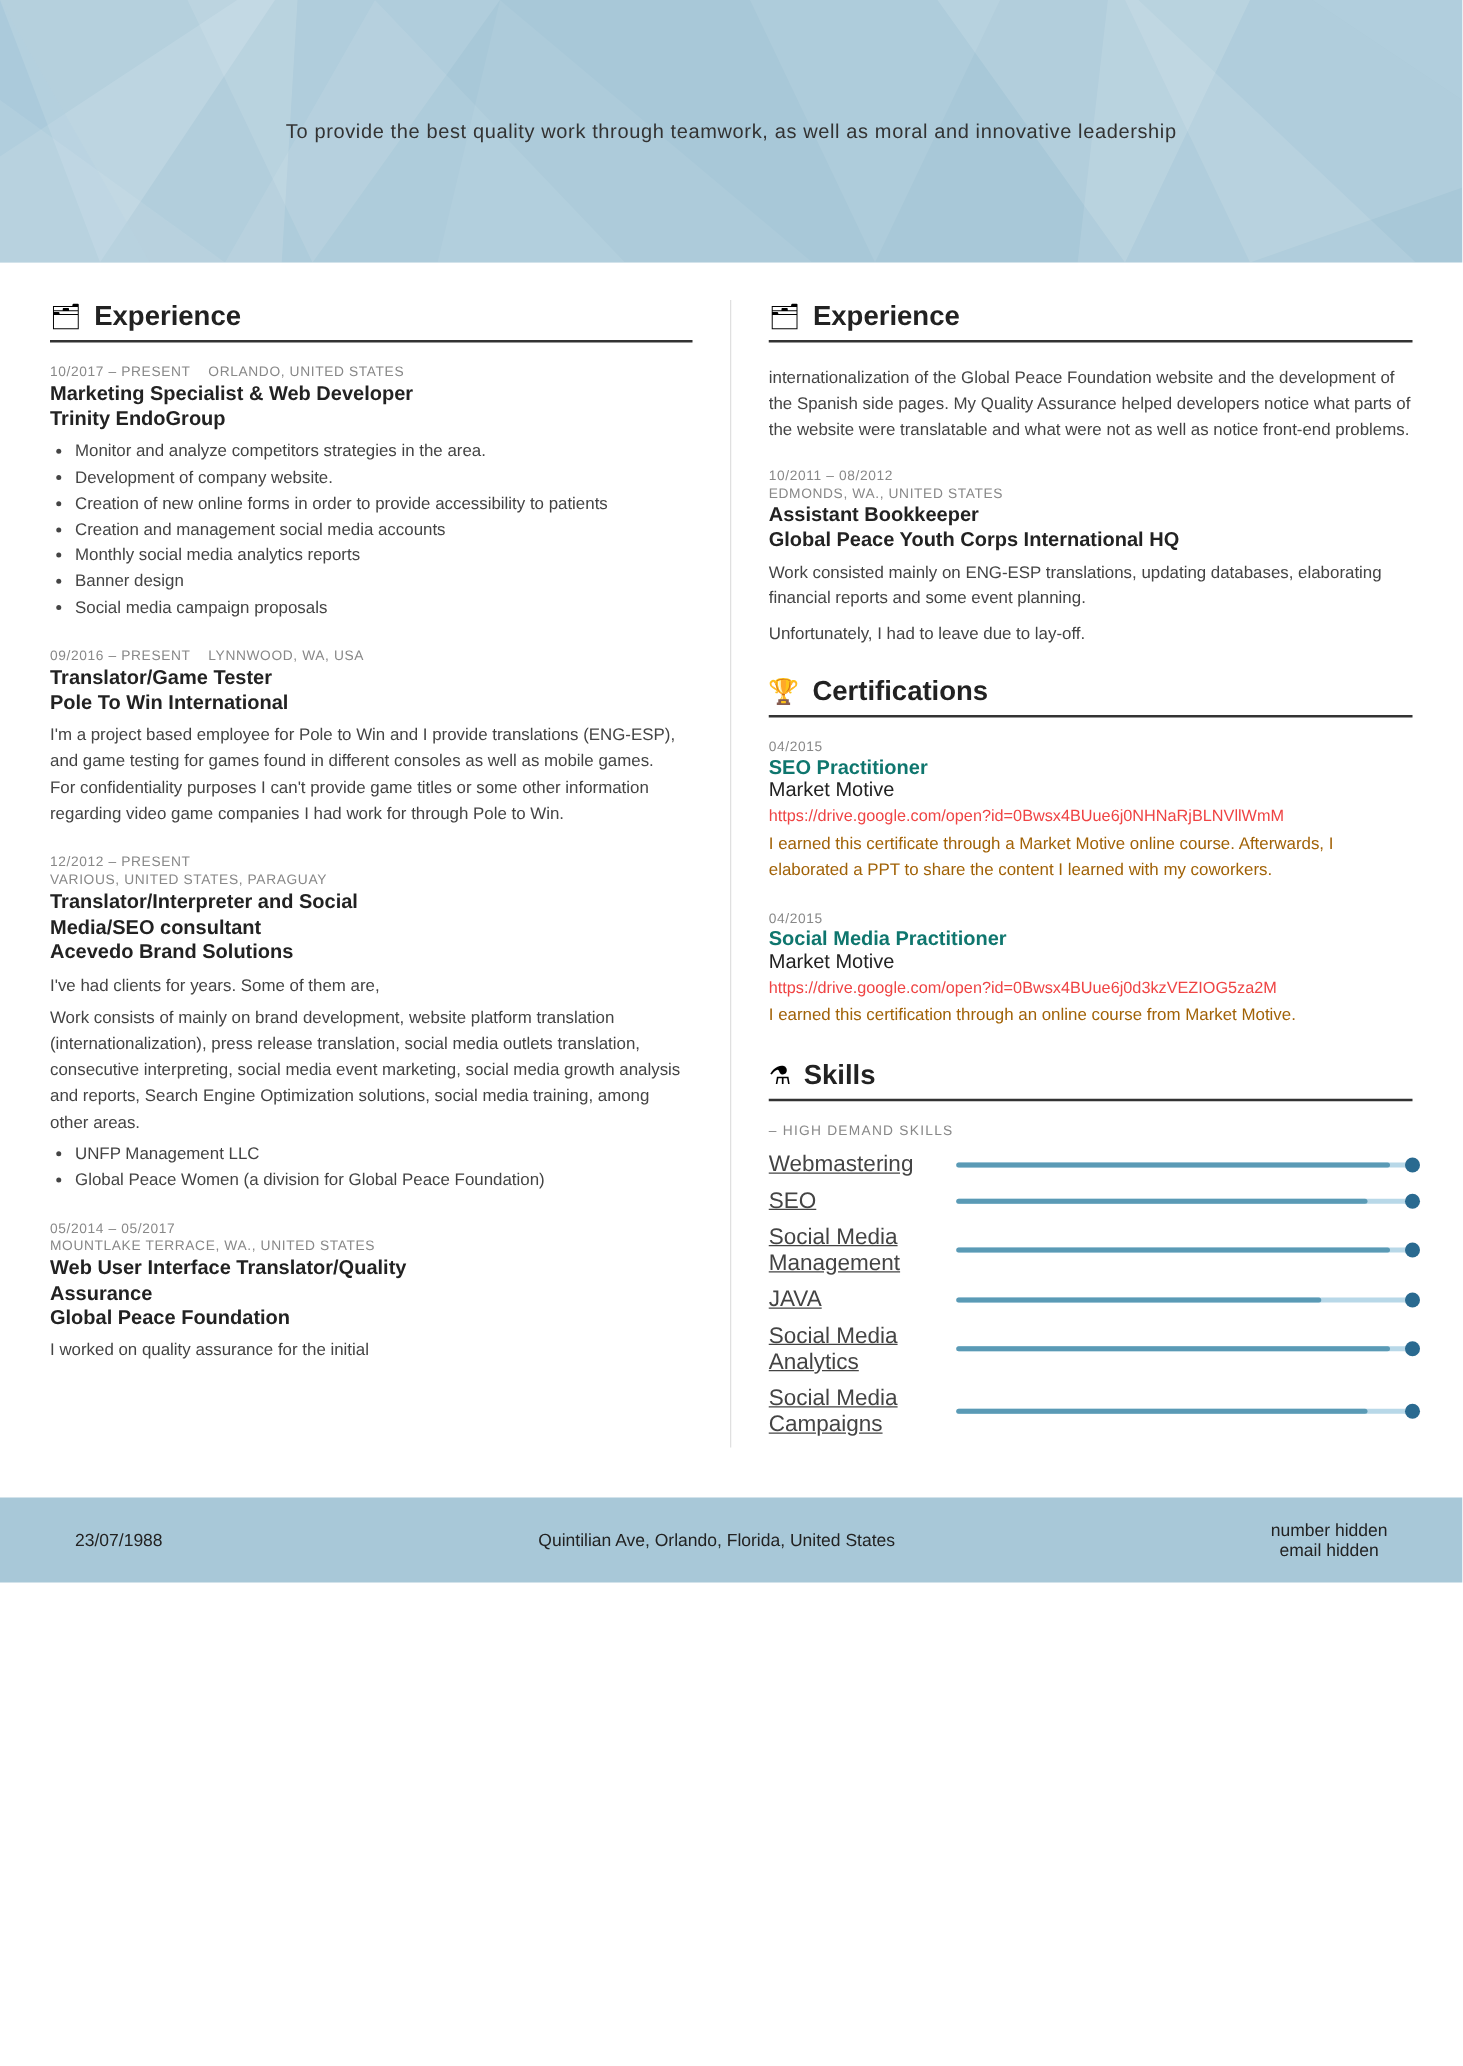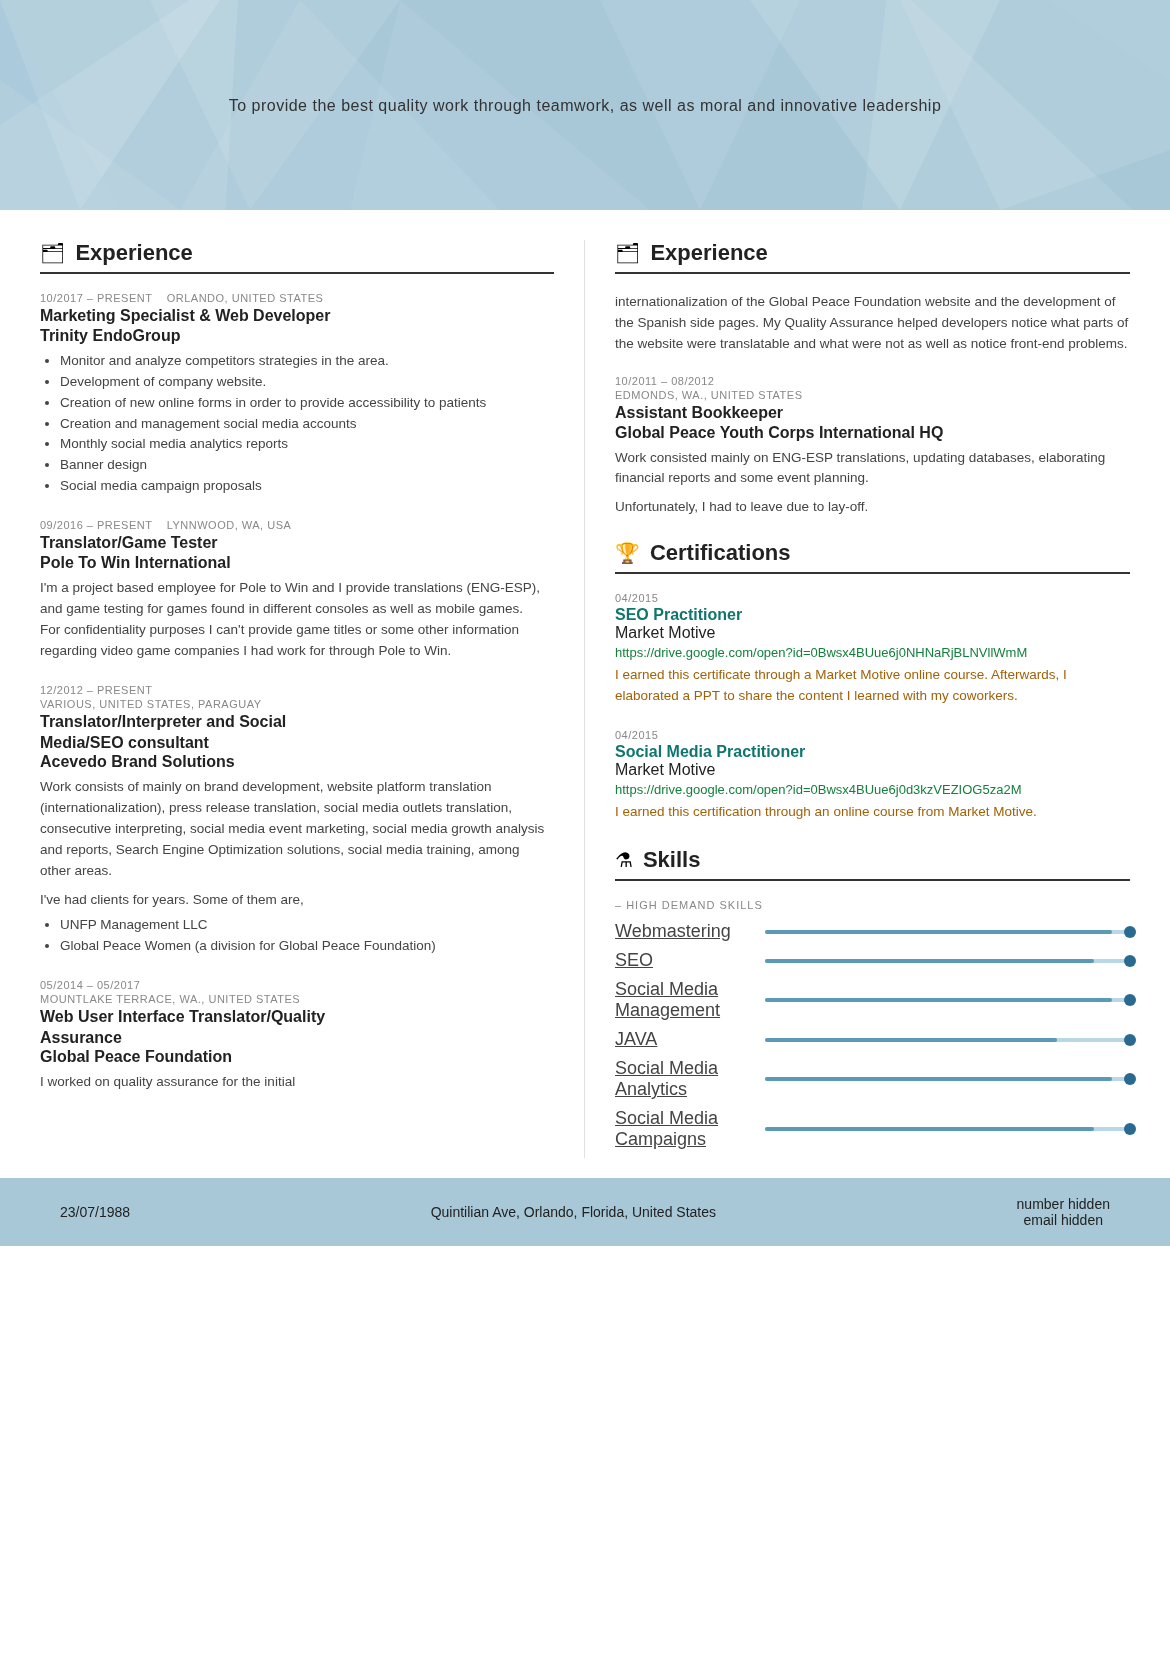--- a/index.html
+++ b/index.html
@@ -159,21 +159,21 @@
       color: #0f766e;
     }
     .cert-org {
       font-size: 16px;
       font-weight: normal;
       color: #222;
       margin-bottom: 3px;
     }
     .cert-link {
       font-size: 13px;
-      color: #15803d;
+      color: #ef4444;
       word-break: break-all;
       margin-bottom: 5px;
     }
     .cert-description {
       font-size: 13.5px;
       color: #a16207;
       line-height: 1.55;
     }
 
     
@@ -224,20 +224,21 @@
       top: -4px;
     }
 
     
     .footer {
       background: #a8c8d8;
       display: flex;
       justify-content: space-between;
       align-items: center;
       padding: 18px 60px;
+      margin-top: 20px;
     }
     .footer-item {
       font-size: 14px;
       color: #222;
       text-align: center;
     }
   </style>
 </head>
 <body>
 
@@ -297,22 +298,22 @@
       <div class="exp-description">I'm a project based employee for Pole to Win and I provide translations (ENG-ESP), and game testing for games found in different consoles as well as mobile games.<br>For confidentiality purposes I can't provide game titles or some other information regarding video game companies I had work for through Pole to Win.</div>
     </div>
 
     <div class="exp-item">
       <div class="exp-meta">
         <span>12/2012 – PRESENT</span>
       </div>
       <div class="exp-meta">VARIOUS, UNITED STATES, PARAGUAY</div>
       <div class="exp-job-title">Translator/Interpreter and Social<br>Media/SEO consultant</div>
       <div class="exp-company">Acevedo Brand Solutions</div>
+      <div class="exp-description" style="margin-top:8px;">I've had clients for years. Some of them are,</div>
       <div class="exp-description">Work consists of mainly on brand development, website platform translation (internationalization), press release translation, social media outlets translation, consecutive interpreting, social media event marketing, social media growth analysis and reports, Search Engine Optimization solutions, social media training, among other areas.</div>
-      <div class="exp-description" style="margin-top:8px;">I've had clients for years. Some of them are,</div>
       <ul class="exp-list">
         <li>UNFP Management LLC</li>
         <li>Global Peace Women (a division for Global Peace Foundation)</li>
       </ul>
     </div>
 
     <div class="exp-item">
       <div class="exp-meta">
         <span>05/2014 – 05/2017</span>
       </div>

